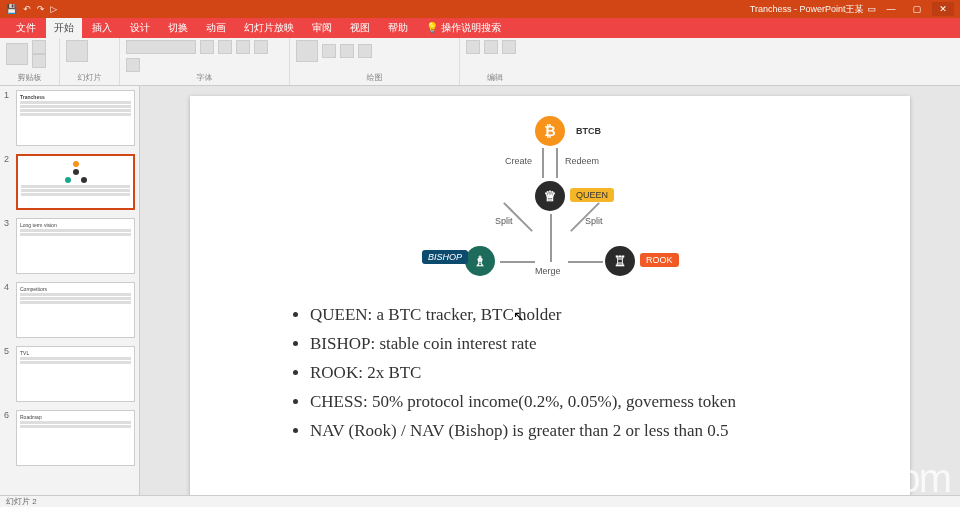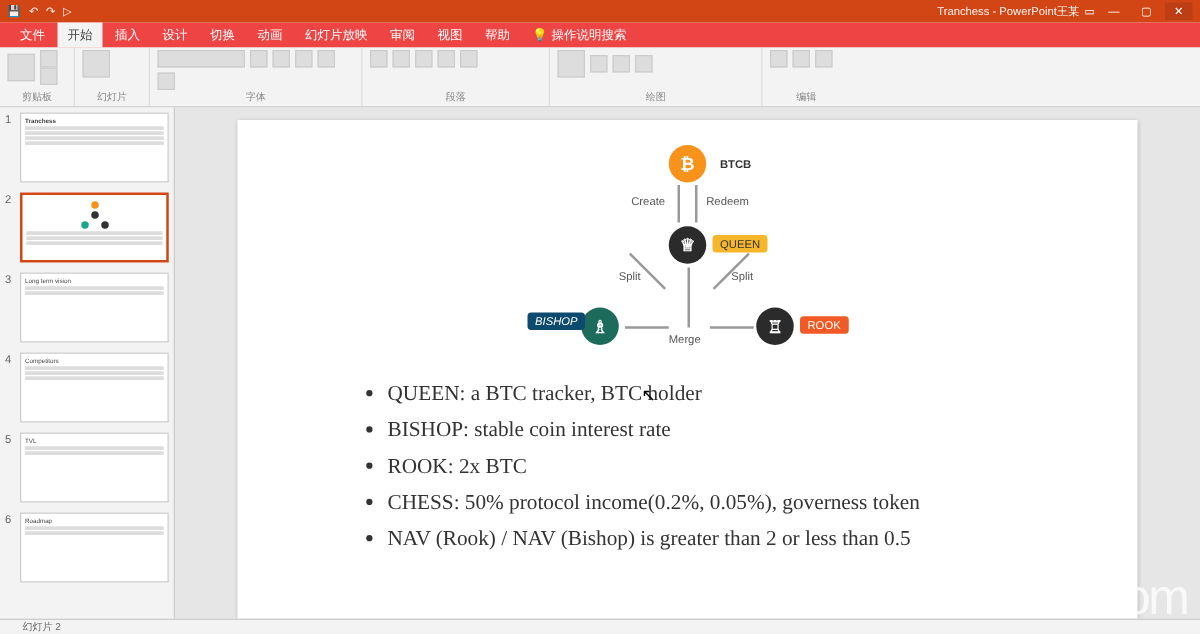--- a/index.html
+++ b/index.html
@@ -37,21 +37,21 @@
   .node.rook { background: #2b2b2b; left: 185px; top: 130px; }
   .nlabel { position: absolute; font-size: 9px; padding: 2px 6px; border-radius: 3px; }
   .nlabel.btc { left: 150px; top: 8px; font-weight: bold; color: #333; }
   .nlabel.queen { left: 150px; top: 72px; background: #f5b629; color: #333; }
   .nlabel.bishop { left: 2px; top: 134px; background: #0c4a6e; color: #fff; font-style: italic; }
   .nlabel.rook { left: 220px; top: 137px; background: #f15a24; color: #fff; }
   .elabel { position: absolute; font-size: 9px; color: #555; }
   .arrow { position: absolute; background: #999; }
   .bullets { margin-top: 15px; padding-left: 90px; }
   .bullets li { font-size: 17px; color: #333; line-height: 1.7; list-style: disc; font-family: Liberation Serif, serif; }
-  .statusbar { position: absolute; bottom: 0; left: 0; right: 0; height: 12px; background: #f3f3f3; border-top: 1px solid #ccc; font-size: 8px; color: #666; display: flex; align-items: center; padding: 0 18px; }
+  .statusbar { position: absolute; bottom: 0; left: 0; right: 0; height: 12px; background: #f3f3f3; border-top: 1px solid #ccc; font-size: 8px; color: #666; display: flex; align-items: center; padding: 0 6px; }
   .cursor-arrow { position: absolute; left: 373px; top: 222px; font-size: 14px; color: #000; pointer-events: none; }
   .zoom-wm { position: absolute; right: 10px; bottom: 6px; font-size: 40px; font-weight: 300; color: rgba(255,255,255,0.75); letter-spacing: -2px; font-family: Arial, sans-serif; pointer-events: none; }
   .thumb-mini { display:flex; gap:2px; margin:2px 0;}
   .thumb-mini span{ width:6px; height:6px; border-radius:50%; }
 </style>
 </head>
 <body>
 
 <div class="titlebar">
   <div class="qa">
@@ -105,30 +105,20 @@
     <div class="icons">
       <div class="ricon" style="width:70px"></div>
       <div class="ricon"></div>
       <div class="ricon"></div>
       <div class="ricon"></div>
       <div class="ricon"></div>
       <div class="ricon"></div>
     </div>
     <div class="rlabel">字体</div>
   </div>
-  <div class="rgroup" style="width:150px">
-    <div class="icons">
-      <div class="ricon"></div>
-      <div class="ricon"></div>
-      <div class="ricon"></div>
-      <div class="ricon"></div>
-      <div class="ricon"></div>
-    </div>
-    <div class="rlabel">段落</div>
-  </div>
   <div class="rgroup" style="width:170px">
     <div class="icons">
       <div class="ricon big"></div>
       <div class="ricon"></div>
       <div class="ricon"></div>
       <div class="ricon"></div>
     </div>
     <div class="rlabel">绘图</div>
   </div>
   <div class="rgroup" style="width:70px;border-right:none">

